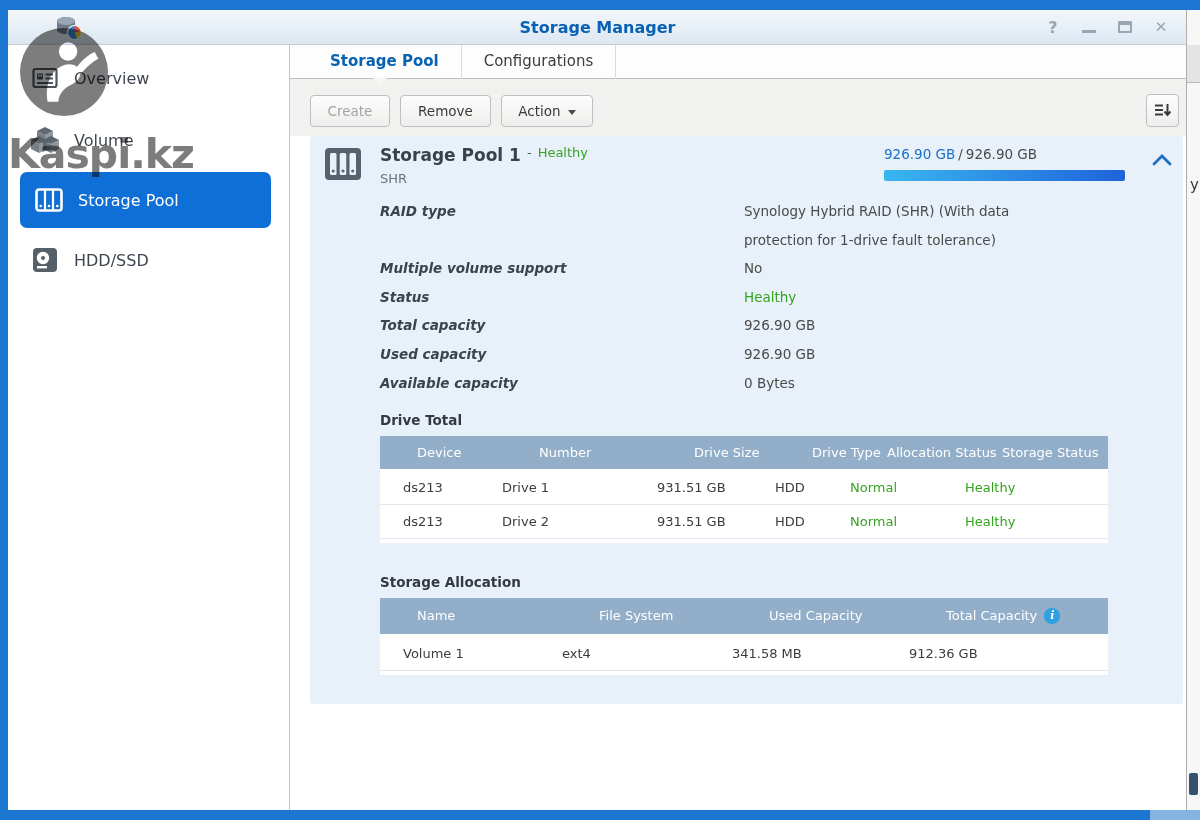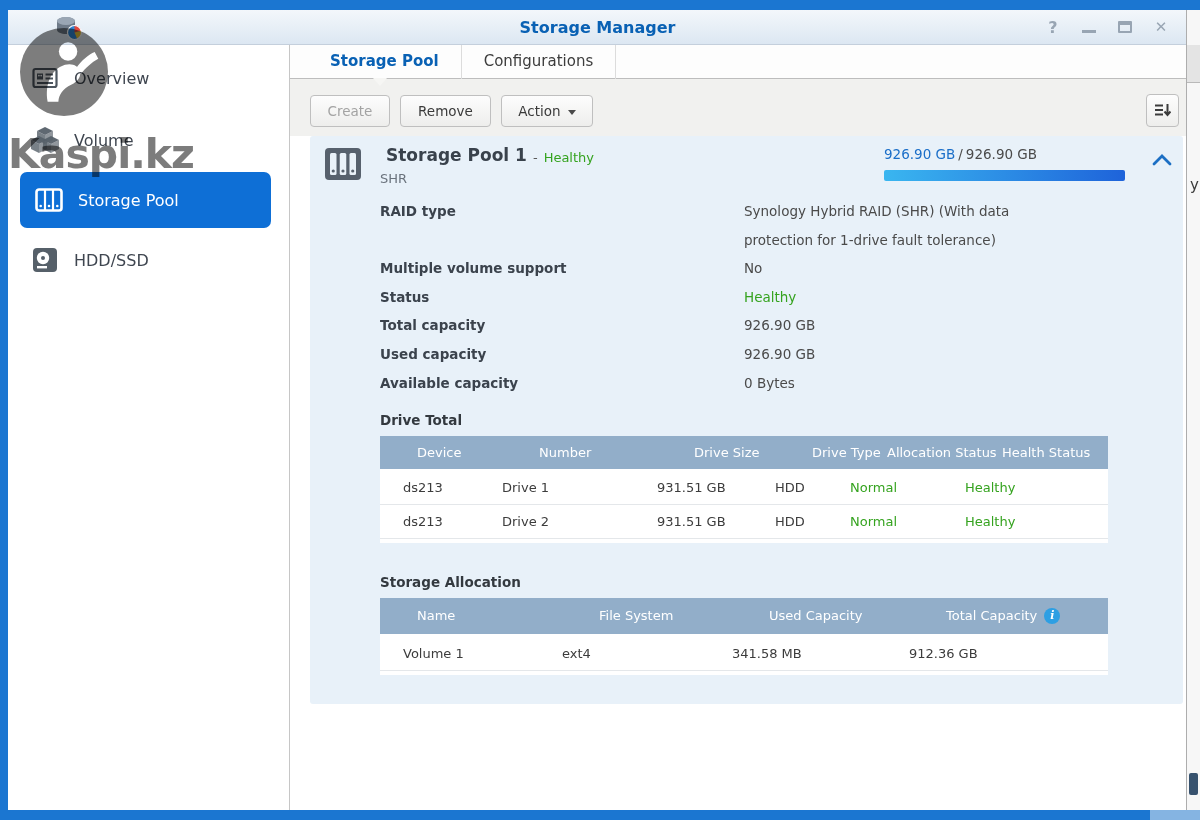--- a/index.html
+++ b/index.html
@@ -80,36 +80,36 @@
   .caret-down { width:0; height:0; border-left:4.5px solid transparent;
                 border-right:4.5px solid transparent; border-top:5px solid #4a4a4a; margin-top:2px; }
   .collapse-btn { position:absolute; left:856px; top:15px; width:33px; height:33px;
                   border:1px solid #bfbfbf; border-radius:4px; background:linear-gradient(#fdfdfd,#eeeeec);
                   display:flex; align-items:center; justify-content:center; cursor:pointer; }
 
   
   .panel { position:absolute; left:20px; top:91px; width:873px; height:568px;
            background:#e8f1f9; border-radius:3px; }
   .pool-icon { position:absolute; left:14px; top:11px; }
-  .pool-title-row { position:absolute; left:76px; top:9px; display:flex; align-items:flex-end; gap:6px; }
+  .pool-title-row { position:absolute; left:70px; top:9px; display:flex; align-items:flex-start; gap:6px; }
   .pool-name { font-size:17px; font-weight:bold; color:#39424c; }
   .pool-sep { font-size:13px; color:#5a5a5a; }
   .pool-status { font-size:13px; color:#35a31f; }
   .pool-subtitle { position:absolute; left:70px; top:35px; font-size:13px; color:#6b737d; }
   .cap-text { position:absolute; left:574px; top:10px; font-size:13.5px; color:#4a4a4a; }
   .cap-used { color:#1a6ec8; }
   .cap-div { margin:0 3px; }
   .cap-bar { position:absolute; left:574px; top:34px; width:241px; height:11px; border-radius:2px;
              background:#c8d8e8; overflow:hidden; }
   .cap-fill { width:100%; height:100%; background:linear-gradient(90deg,#3ab6f0,#1e63da); }
   .chevron { position:absolute; right:10px; top:16px; cursor:pointer; }
 
   .details { position:absolute; left:70px; top:61px; }
   .drow { display:flex; align-items:flex-start; }
-  .dlabel { width:364px; font-size:13.5px; font-weight:bold; color:#3b434d; line-height:28.6px; }
+  .dlabel { width:364px; font-size:13.5px; font-weight:bold; color:#3b434d; line-height:28.6px;font-style:italic; }
   .dvalue { width:322px; font-size:13.5px; color:#4a4a4a; line-height:28.6px; }
   .green { color:#35a31f !important; }
 
   .section-title { position:absolute; left:70px; font-size:13.5px; font-weight:bold; color:#33393f; }
   .ti-drive { top:276px; }
   .ti-alloc { top:438px; }
 
   .tbl { position:absolute; left:70px; width:728px; }
   .tbl-drive { top:300px; }
   .tbl-alloc { top:462px; }
@@ -327,21 +327,21 @@
     </div>
 
     <div class="section-title ti-drive">Drive Total</div>
     <div class="tbl tbl-drive">
       <div class="tbl-head">
         <div class="c c0">Device</div>
         <div class="c c1">Number</div>
         <div class="c c2">Drive Size</div>
         <div class="c c3">Drive Type</div>
         <div class="c c4">Allocation Status</div>
-        <div class="c c5">Health Status</div>
+        <div class="c c5">Storage Status</div>
       </div>
       <div class="tbl-body">
         <div class="tr">
           <div class="c c0">ds213</div>
           <div class="c c1">Drive 1</div>
           <div class="c c2">931.51 GB</div>
           <div class="c c3">HDD</div>
           <div class="c c4 green">Normal</div>
           <div class="c c5 green">Healthy</div>
         </div>

